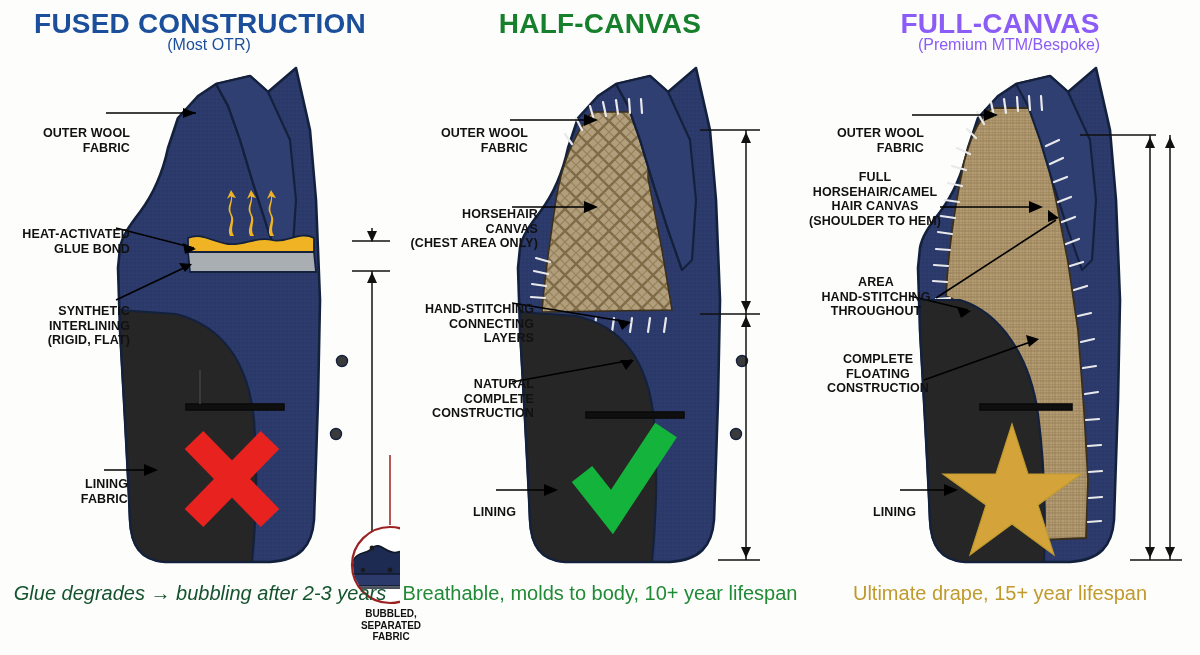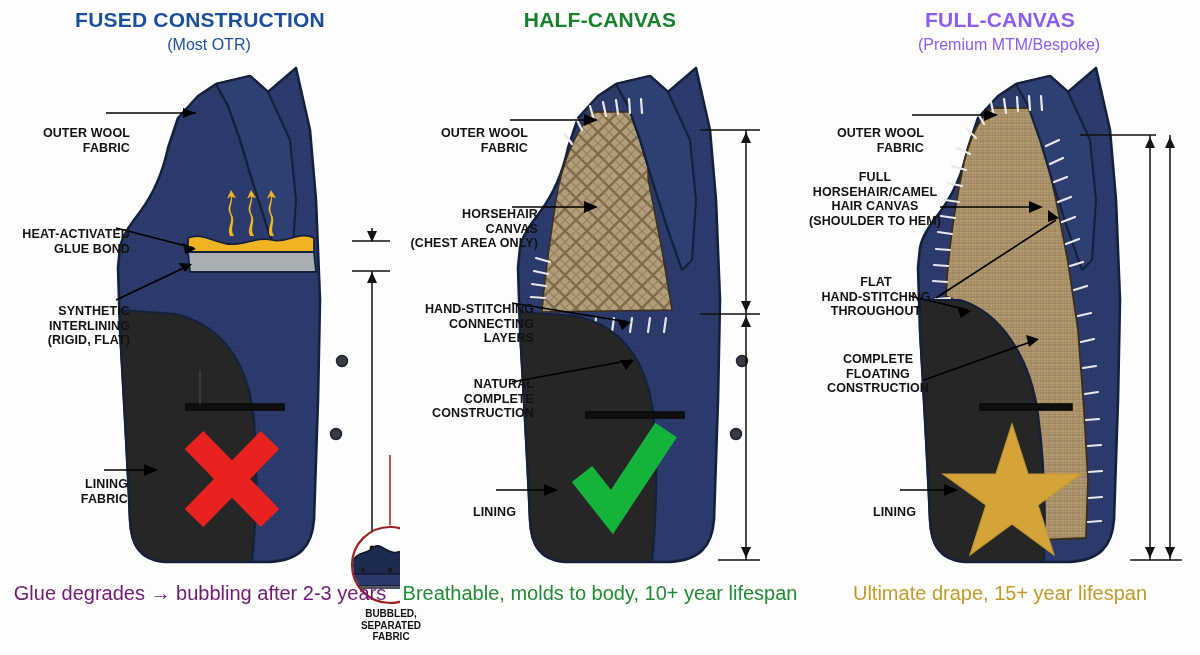--- a/index.html
+++ b/index.html
@@ -29,21 +29,21 @@
   #panel-fused   { left: 0px; }
   #panel-half    { left: 400px; }
   #panel-full    { left: 800px; }
 
   .panel-title {
     position: absolute;
     top: 8px;
     left: 0;
     width: 400px;
     text-align: center;
-    font-size: 21px;
+    font-size: 28px;
     font-weight: bold;
     letter-spacing: 0.2px;
   }
   .panel-subtitle {
     position: absolute;
     top: 36px;
     left: 0;
     width: 400px;
     text-align: center;
     font-size: 16px;
@@ -56,21 +56,21 @@
 
   .panel-footer {
     position: absolute;
     left: 0;
     width: 400px;
     top: 580px;
     text-align: center;
     font-size: 20px;
     line-height: 26px;
   }
-  .f-red   { color: #701a75; }
+  .f-red   { color: #14532d; font-style: italic; }
   .f-green { color: #218a36; }
   .f-gold  { color: #c19a2e; }
 
   .svg-layer {
     position: absolute;
     left: 0;
     top: 0;
     width: 400px;
     height: 655px;
   }
@@ -468,21 +468,21 @@
         <path d="M 370,558 l -5,-11 h 10 Z"></path>
       </g>
     </svg>
 
     <div class="lbl r" style="left:14px; top:104px; width:110px;">OUTER WOOL
 FABRIC</div>
     <div class="lbl c" style="left:0px; top:170px; width:150px;">FULL
 HORSEHAIR/CAMEL
 HAIR CANVAS
 (SHOULDER TO HEM)</div>
-    <div class="lbl c" style="left:4px; top:275px; width:144px;">FLAT
+    <div class="lbl c" style="left:4px; top:275px; width:144px;">AREA
 HAND-STITCHING
 THROUGHOUT</div>
     <div class="lbl c" style="left:10px; top:352px; width:136px;">COMPLETE
 FLOATING
 CONSTRUCTION</div>
     <div class="lbl r" style="left:30px; top:483px; width:86px;">LINING</div>
 
     <div class="panel-footer f-gold">Ultimate drape,
 15+ year lifespan</div>
   </div>

